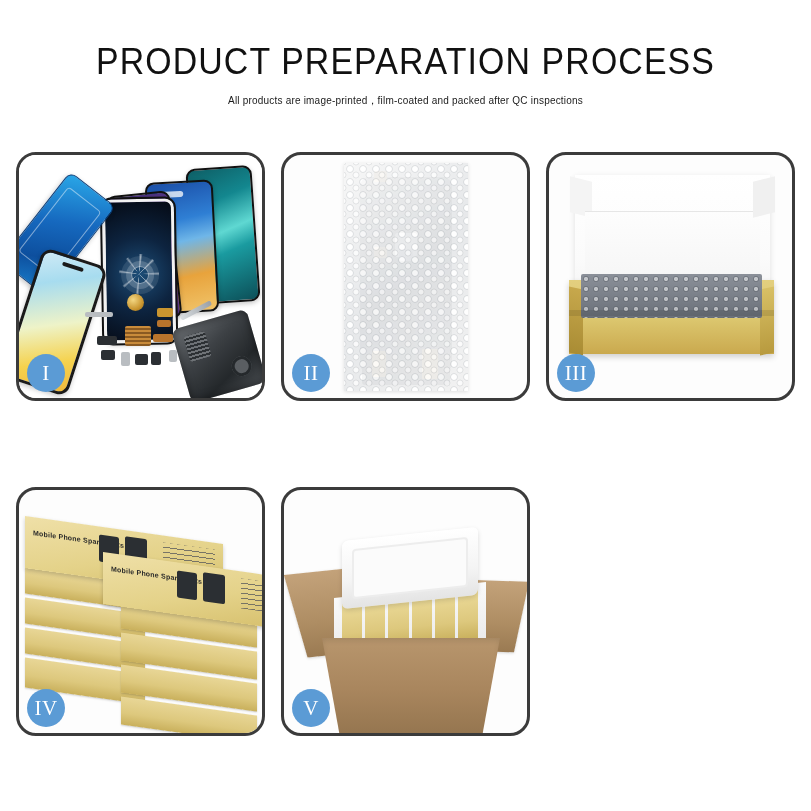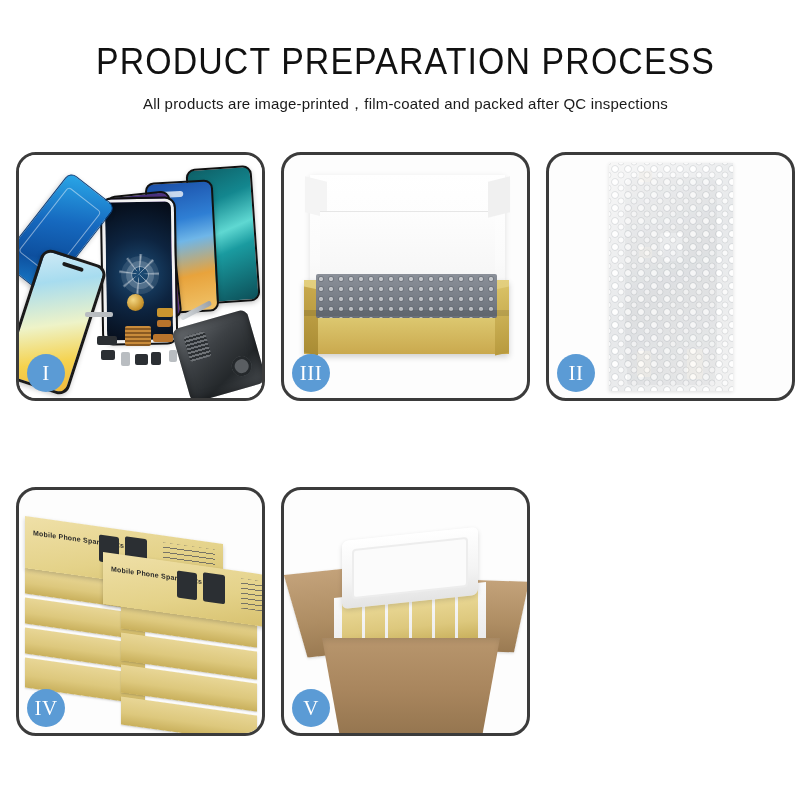--- a/index.html
+++ b/index.html
@@ -25,21 +25,21 @@
     font-size: 36px;
     font-weight: 400;
     color: #111111;
     letter-spacing: 1.2px;
     line-height: 1;
     margin: 0;
     transform: scaleX(0.94);
   }
   .subtitle {
     font-family: "Liberation Sans", sans-serif;
-    font-size: 15px;
+    font-size: 10px;
     font-weight: 400;
     color: #1a1a1a;
     letter-spacing: 0.2px;
     margin: 16px 0 0 0;
     line-height: 1;
   }
 
   
   .grid {
     position: absolute;
@@ -460,49 +460,49 @@
         <div class="pt dark" style="left:60px; top:48px; width:10px; height:13px;"></div>
         <div class="pt light" style="left:78px; top:46px; width:8px;  height:12px;"></div>
         <div class="tweezer"></div>
       </div>
     </div>
     <div class="badge">I</div>
   </div>
 
   <div class="panel">
     <div class="panel-stage">
+      <div class="bubble-pack">
+        <div class="lcd-panel"></div>
+        <div class="lcd-bottom"></div>
+        <div class="lcd-flex"></div>
+        <div class="tape t1"></div>
+        <div class="tape t2"></div>
+        <div class="tape t3"></div>
+        <div class="tape t4"></div>
+        <div class="bubble-tex"></div>
+      </div>
+    </div>
+    <div class="badge">II</div>
+  </div>
+
+  <div class="panel">
+    <div class="panel-stage">
       <div class="box3-wrap">
         <div class="lid3">
           <div class="lid3-inner"></div>
         </div>
         <div class="tray3">
           <div class="tray3-endL"></div>
           <div class="tray3-endR"></div>
           <div class="tray3-fill"></div>
           <div class="tray3-lip"></div>
         </div>
       </div>
     </div>
     <div class="badge">III</div>
-  </div>
-
-  <div class="panel">
-    <div class="panel-stage">
-      <div class="bubble-pack">
-        <div class="lcd-panel"></div>
-        <div class="lcd-bottom"></div>
-        <div class="lcd-flex"></div>
-        <div class="tape t1"></div>
-        <div class="tape t2"></div>
-        <div class="tape t3"></div>
-        <div class="tape t4"></div>
-        <div class="bubble-tex"></div>
-      </div>
-    </div>
-    <div class="badge">II</div>
   </div>
 
   <div class="panel">
     <div class="panel-stage">
       <div class="stack">
         <div class="kbox kb-l1"></div>
         <div class="kbox kb-l2"></div>
         <div class="kbox kb-l3"></div>
         <div class="kbox kb-l4"></div>
         <div class="kbox kb-r1"></div>

